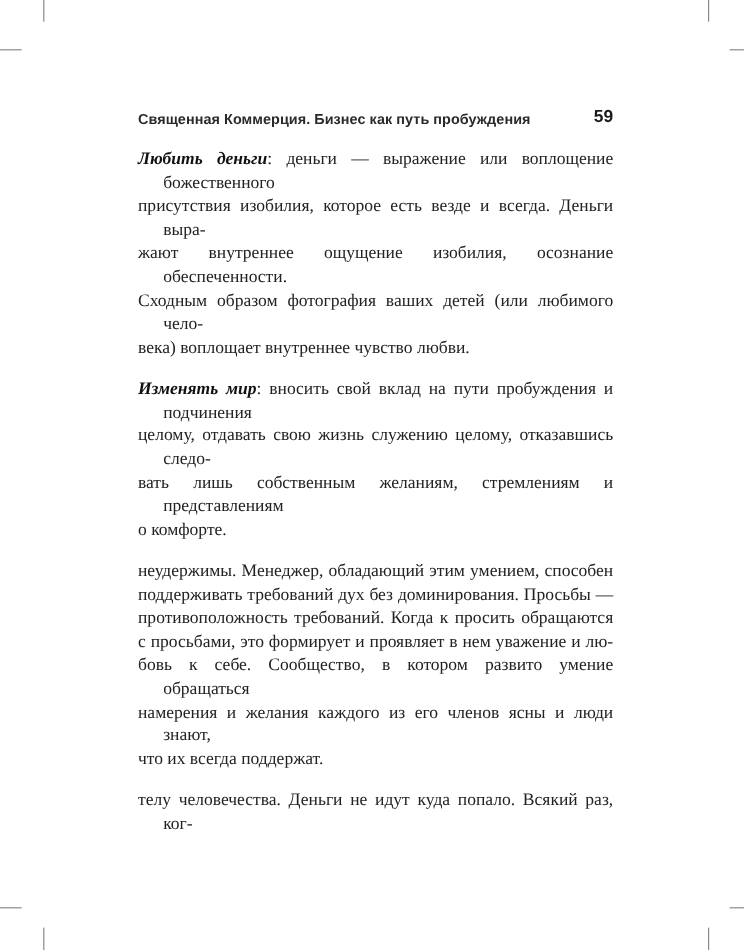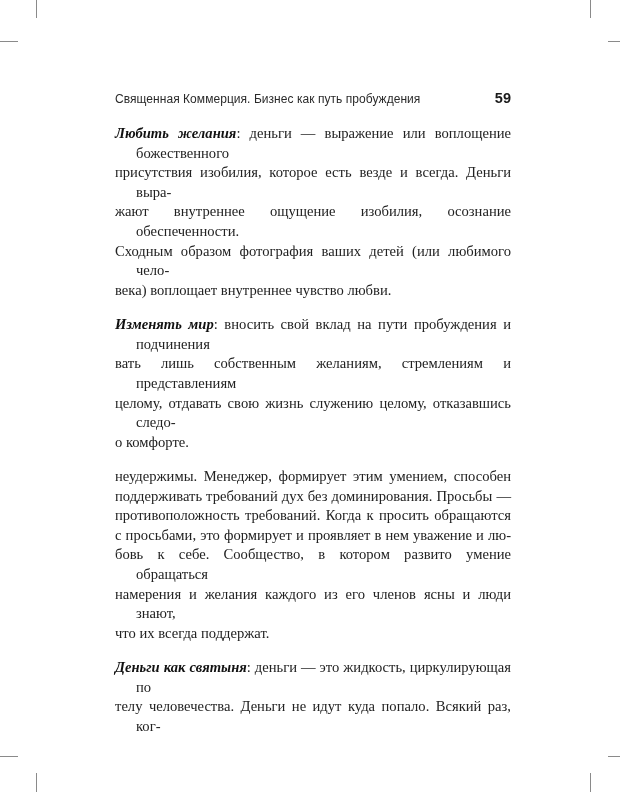--- a/index.html
+++ b/index.html
@@ -29,20 +29,21 @@
     height: 18px;
     font-family: "Liberation Sans", sans-serif;
   }
   .running-head .title {
     position: absolute;
     left: 0;
     top: 2px;
     font-size: 12px;
     letter-spacing: 0.05px;
     color: #2a2a2a;
+    font-weight: bold;
   }
   .running-head .page-num {
     position: absolute;
     right: 0;
     top: 0;
     font-size: 14.5px;
     font-weight: bold;
     color: #1a1a1a;
     margin-left: 31px;
   }
@@ -91,43 +92,42 @@
 <div class="crop v" style="left:590px; top:773px; height:19px;"></div>
 
 <div class="running-head">
   <span class="title">Священная Коммерция. Бизнес как путь пробуждения</span>
   <span class="page-num">59</span>
 </div>
 
 <div class="body-text">
 
   <p class="entry">
-    <span class="line"><span class="term">Любить желания</span><span>: деньги — выражение или воплощение божественного</span></span>
+    <span class="line"><span class="term">Любить деньги</span><span>: деньги — выражение или воплощение божественного</span></span>
     <span class="line">присутствия изобилия, которое есть везде и всегда. Деньги выра-</span>
     <span class="line">жают внутреннее ощущение изобилия, осознание обеспеченности.</span>
     <span class="line">Сходным образом фотография ваших детей (или любимого чело-</span>
     <span class="line last">века) воплощает внутреннее чувство любви.</span>
   </p>
 
   <p class="entry">
     <span class="line"><span class="term">Изменять мир</span><span>: вносить свой вклад на пути пробуждения и подчинения</span></span>
+    <span class="line">целому, отдавать свою жизнь служению целому, отказавшись следо-</span>
     <span class="line">вать лишь собственным желаниям, стремлениям и представлениям</span>
-    <span class="line">целому, отдавать свою жизнь служению целому, отказавшись следо-</span>
     <span class="line last">о комфорте.</span>
   </p>
 
   <p class="entry">
-    <span class="line">неудержимы. Менеджер, формирует этим умением, способен</span>
+    <span class="line">неудержимы. Менеджер, обладающий этим умением, способен</span>
     <span class="line">поддерживать требований дух без доминирования. Просьбы —</span>
     <span class="line">противоположность требований. Когда к просить обращаются</span>
     <span class="line">с просьбами, это формирует и проявляет в нем уважение и лю-</span>
     <span class="line">бовь к себе. Сообщество, в котором развито умение обращаться</span>
     <span class="line">намерения и желания каждого из его членов ясны и люди знают,</span>
     <span class="line last">что их всегда поддержат.</span>
   </p>
 
   <p class="entry">
-    <span class="line"><span class="term">Деньги как святыня</span><span>: деньги — это жидкость, циркулирующая по</span></span>
     <span class="line">телу человечества. Деньги не идут куда попало. Всякий раз, ког-</span>
 
   </p>
 
 </div>
 
 </body></html>

